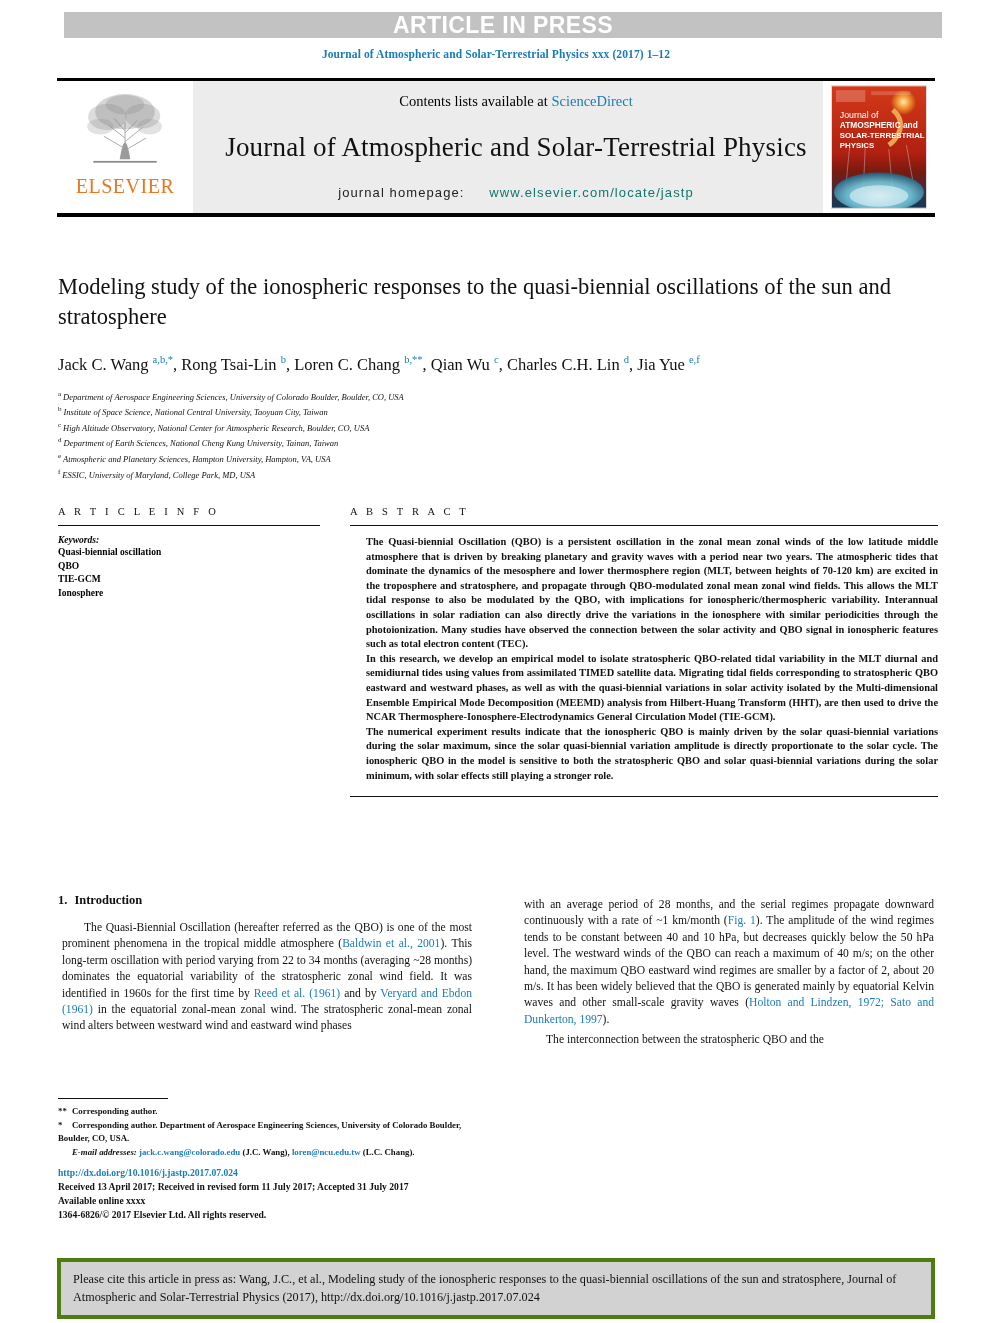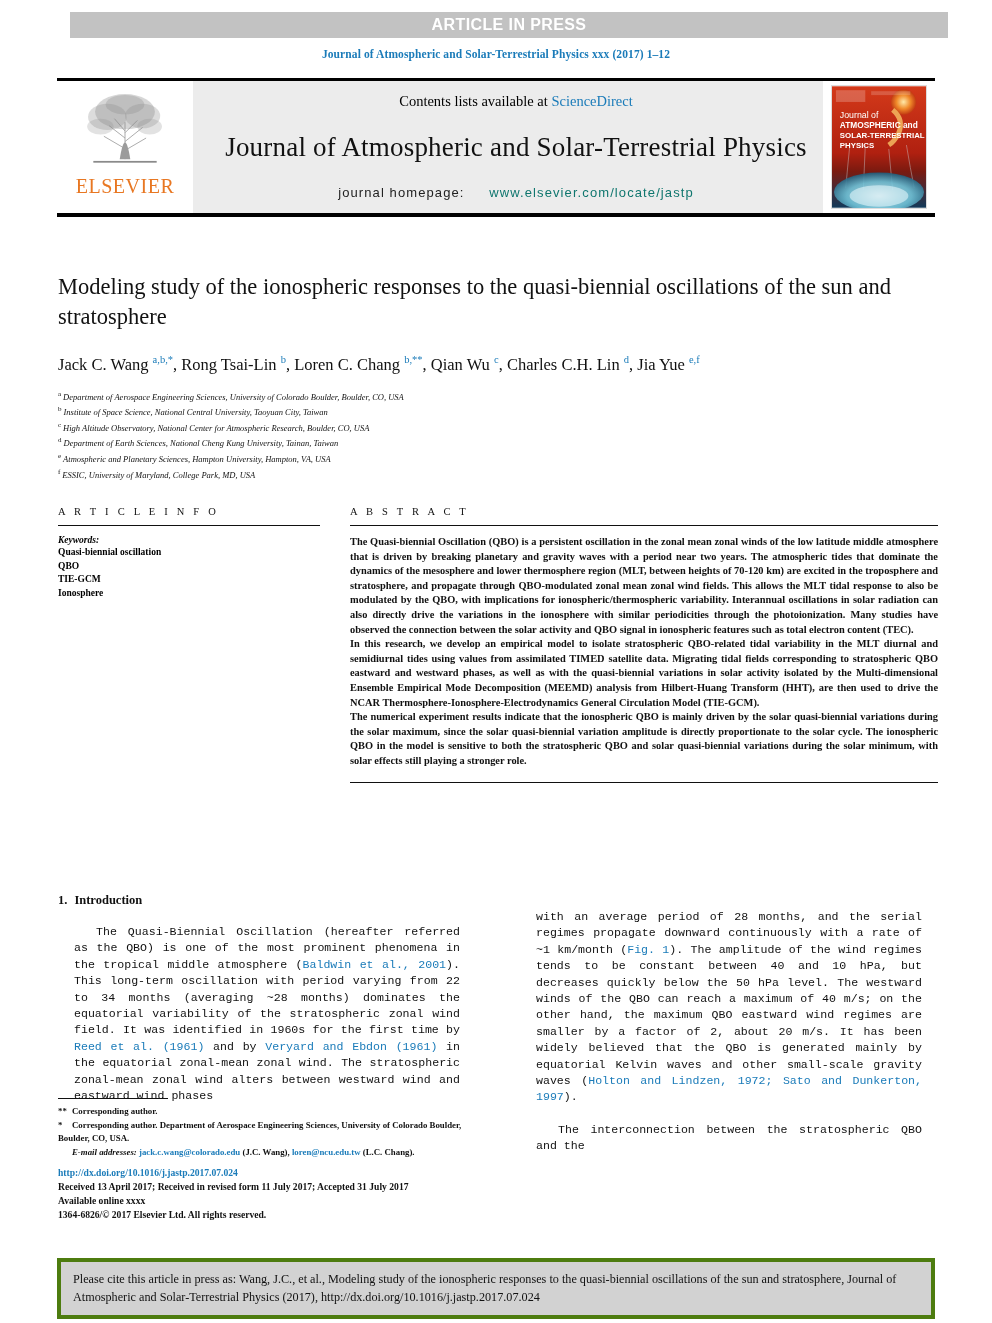--- a/index.html
+++ b/index.html
@@ -18,29 +18,29 @@
   .page {
     width: 992px;
     height: 1323px;
     position: relative;
     box-sizing: border-box;
   }
 
   
   .aip-banner {
     position: absolute;
-    left: 70px;
+    left: 64px;
     top: 12px;
     width: 878px;
     height: 26px;
     background: #c2c2c2;
     color: #ffffff;
     font-family: "Liberation Sans", "DejaVu Sans", sans-serif;
     font-weight: bold;
-    font-size: 16px;
+    font-size: 23px;
     letter-spacing: 0.4px;
     text-align: center;
     line-height: 26px;
   }
 
   
   .running-head {
     position: absolute;
     left: 0;
     top: 48px;
@@ -230,21 +230,21 @@
     font-size: 9.5px;
     line-height: 13.5px;
     font-weight: bold;
   }
   .abs-para {
     font-size: 10.4px;
     line-height: 14.6px;
     text-align: justify;
     font-weight: bold;
     color: #111;
-    margin: 0 0 0 0;
+    margin: 0 0 0 16px;
   }
   .abs-rule {
     border-top: 1.2px solid #111;
     margin-top: 13px;
   }
 
   
   .body-cols {
     position: absolute;
     left: 58px;
@@ -266,22 +266,21 @@
     color: #111;
   }
   .h1-num .num {
     margin-right: 7px;
   }
   .btext {
     font-size: 11.6px;
     line-height: 16.4px;
     text-align: justify;
     color: #111;
-    margin: 16px;
-    font-family: Liberation Mono, monospace;
+    margin: 4px;
   }
   .btext.indent {
     text-indent: 22px;
   }
   .ref { color: #1a7bb9; }
 
   
   .footnotes {
     position: absolute;
     left: 58px;

